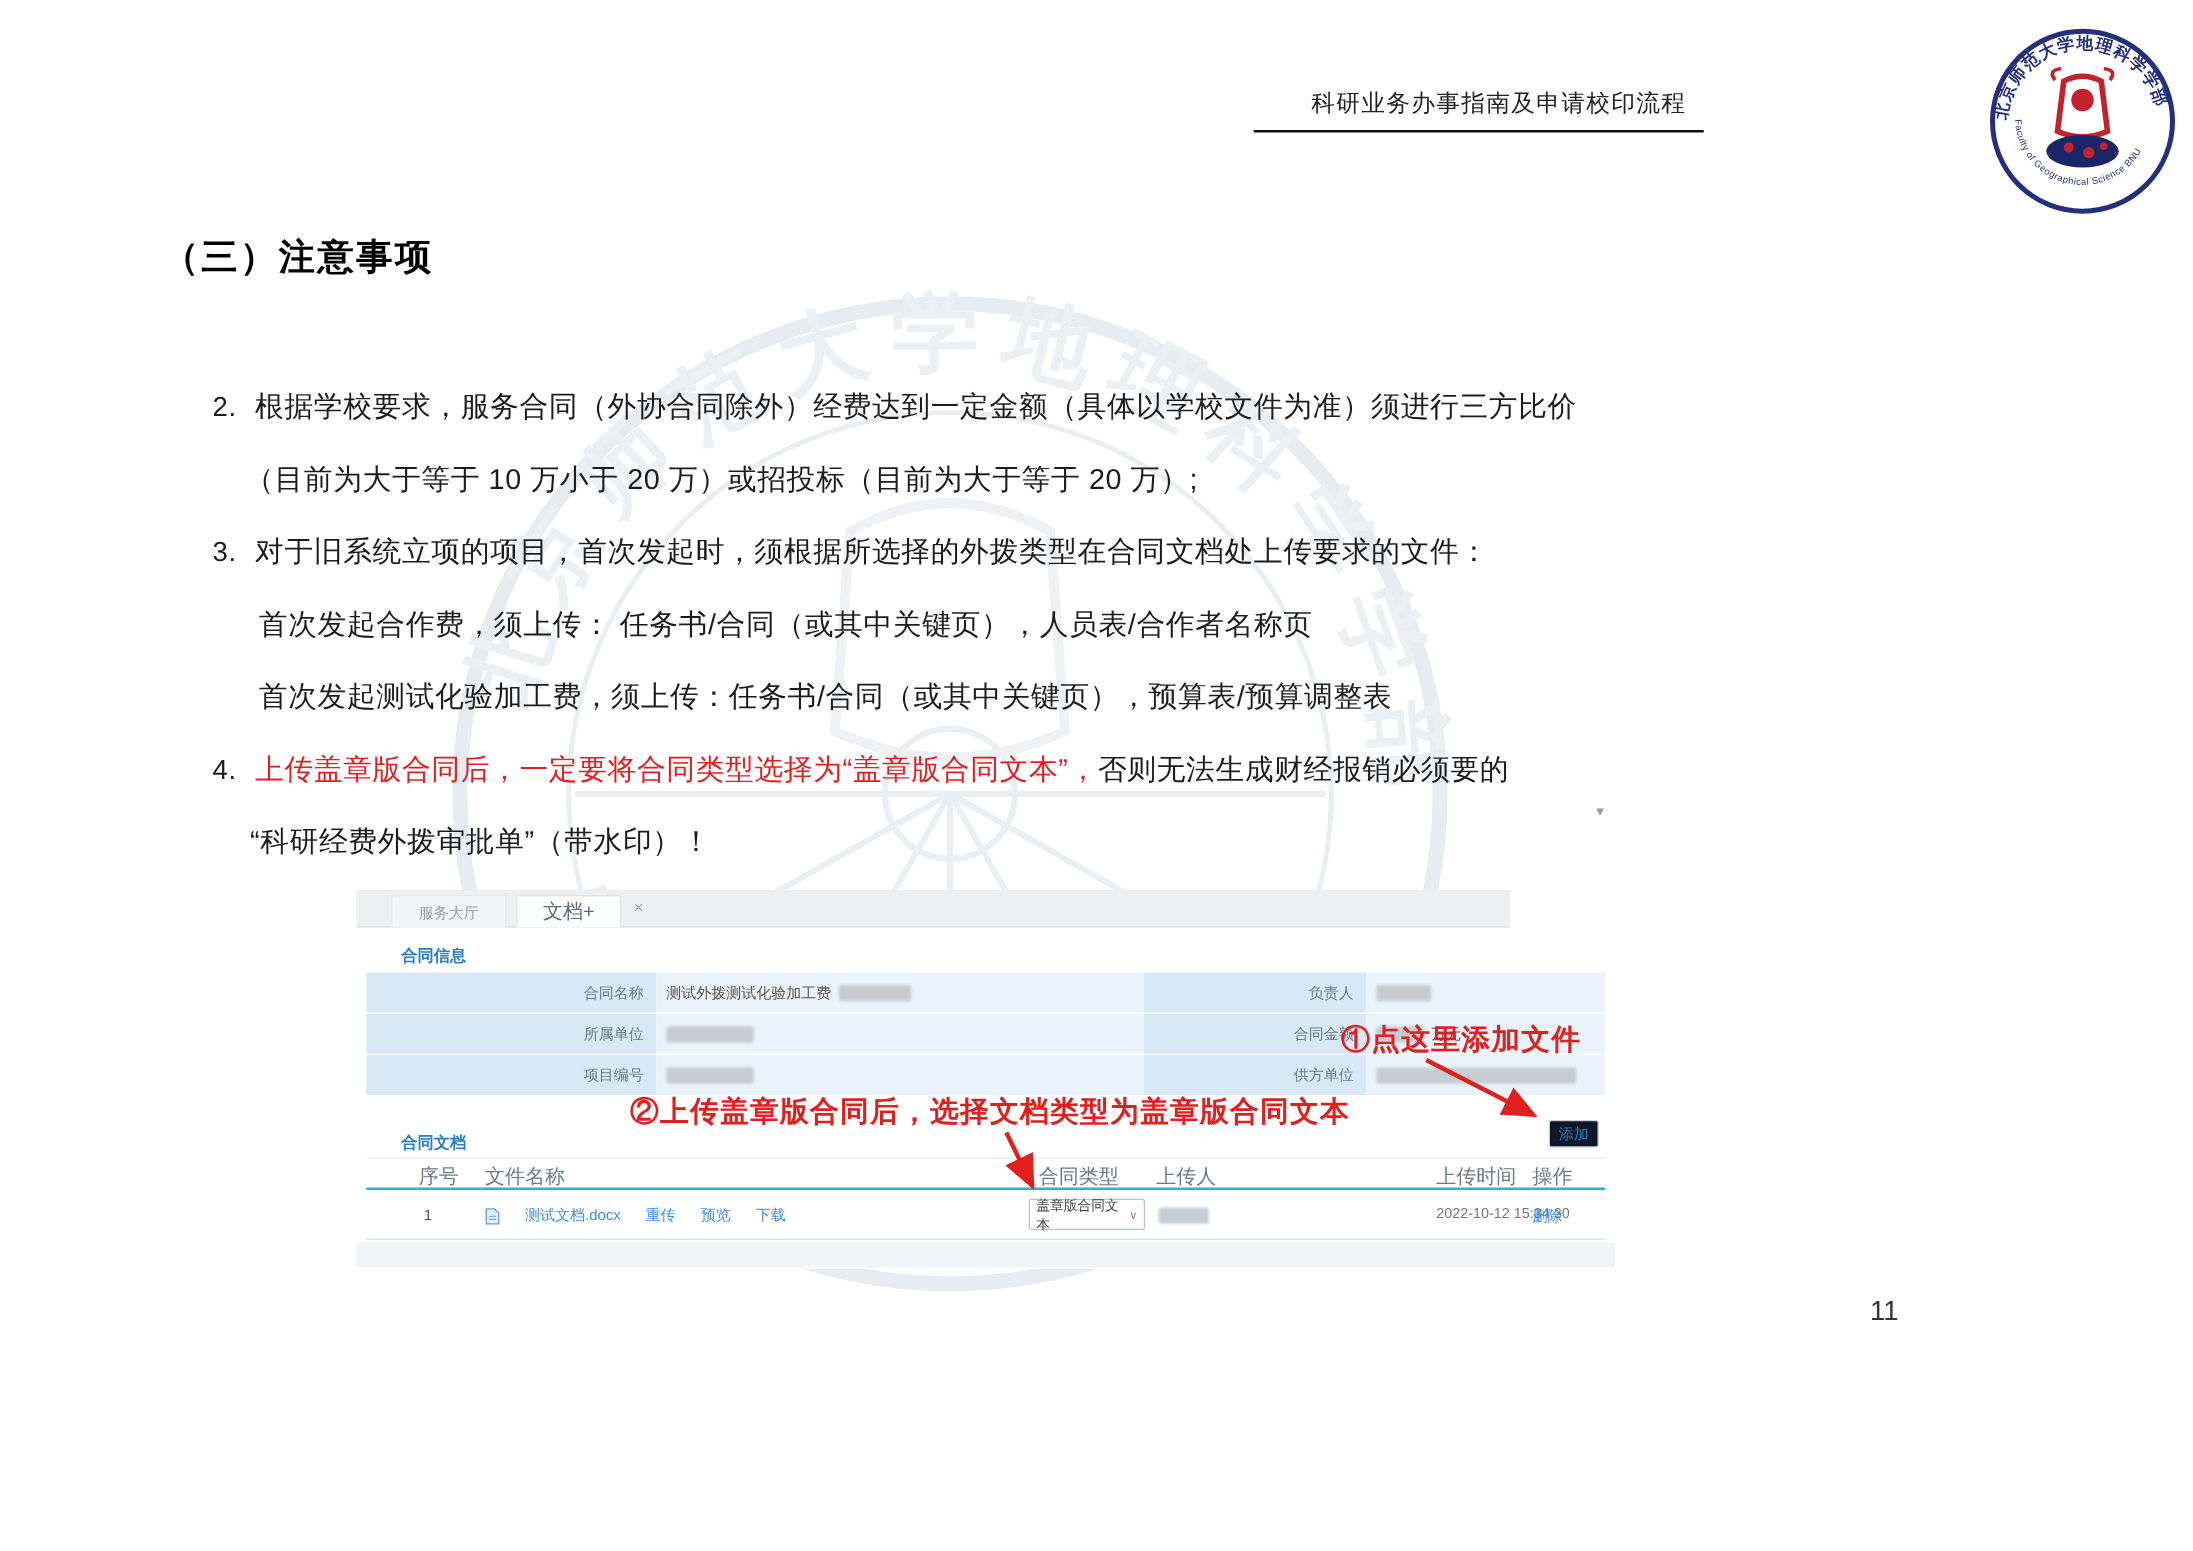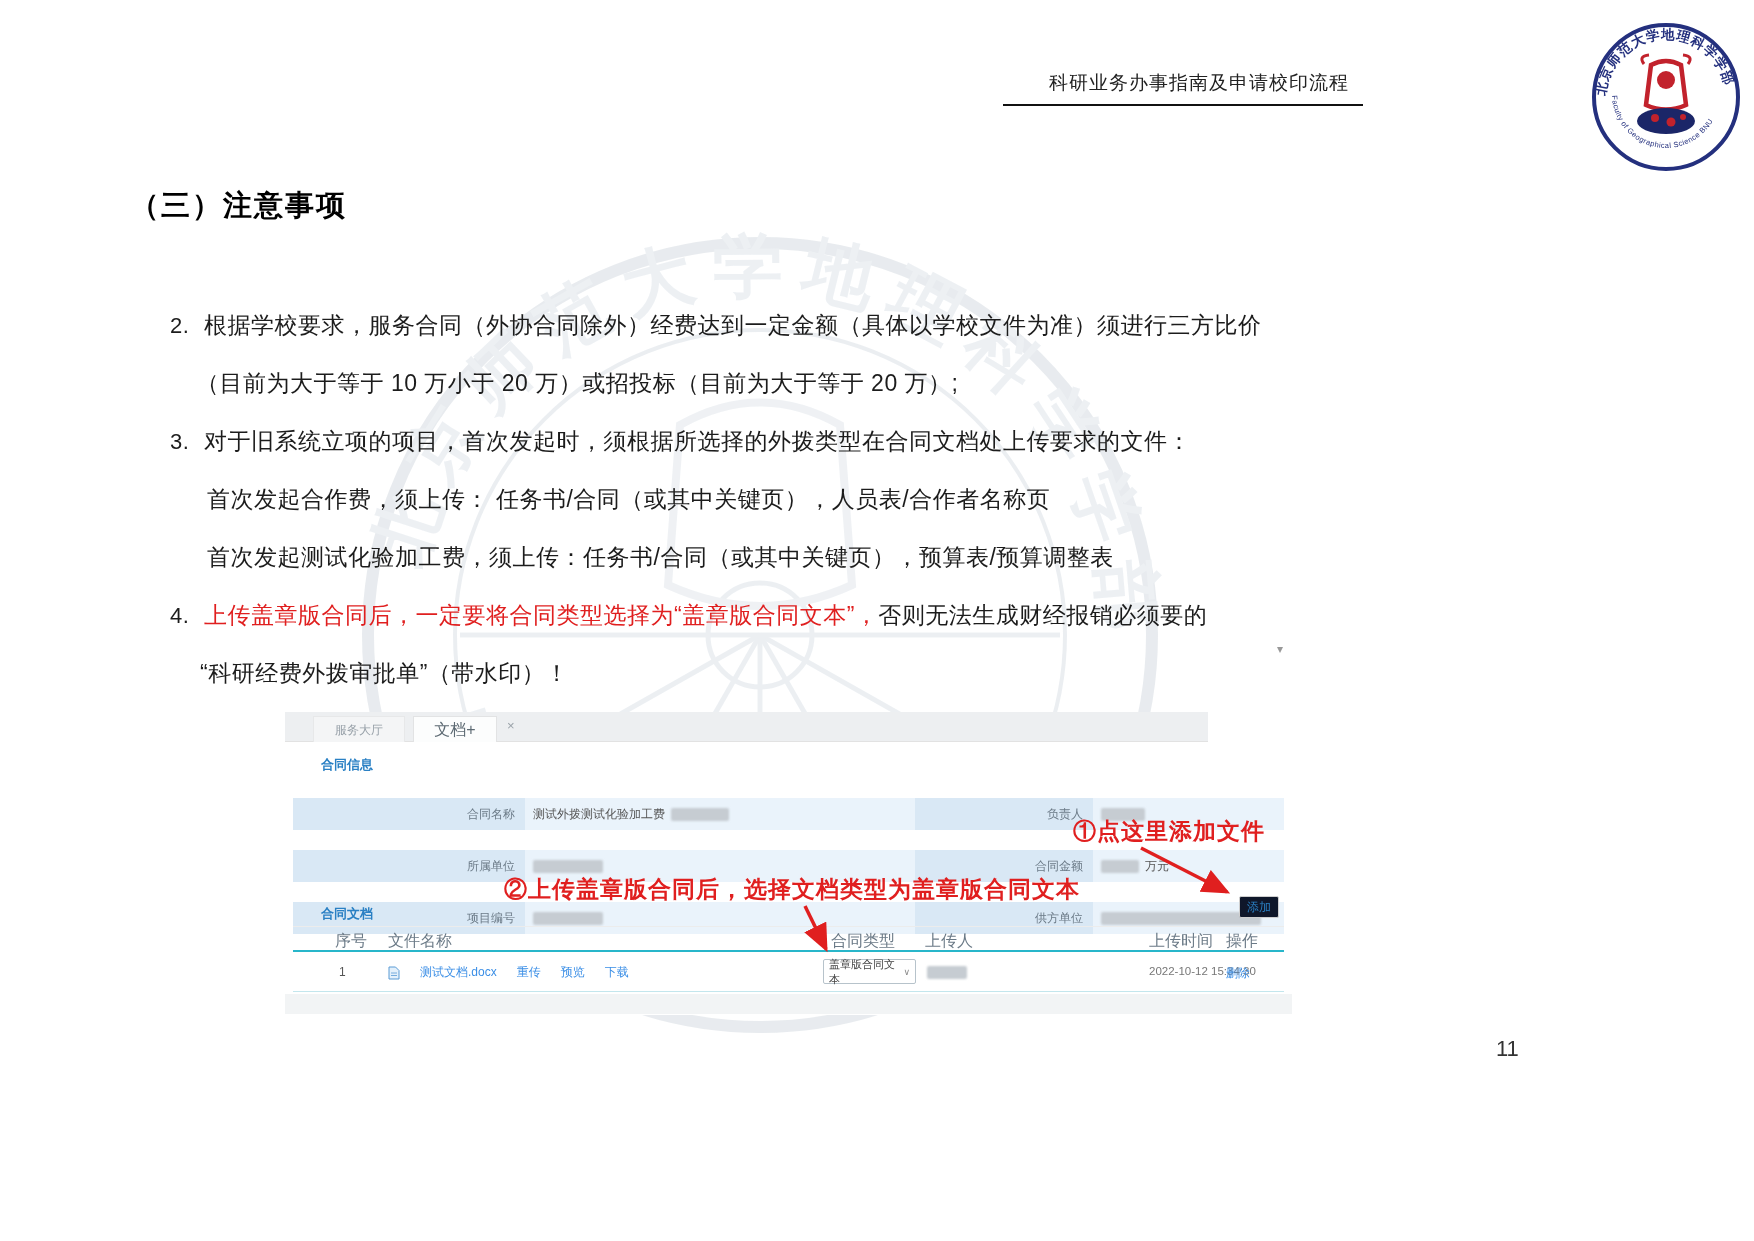--- a/index.html
+++ b/index.html
@@ -31,21 +31,21 @@
           background:#f4f5f6; color:#97a0a8; font-size:12px; border:1px solid #e7e8e9; border-bottom:none; }
   .tab2 { position:absolute; left:128px; top:4px; width:84px; height:26px; line-height:26px; text-align:center;
           background:#fcfdfd; color:#5d6a73; font-size:16px; border:1px solid #e2e3e4; border-bottom:none; }
   .tab-close { position:absolute; left:222px; top:6px; color:#9aa2a9; font-size:13px; cursor:default; }
 
   .info-title, .docs-title { position:absolute; left:8px; color:#2a80c4; font-size:13px; font-weight:bold;margin-left:28px; }
   .info-title { top:44px; }
   .docs-title { top:193px; }
 
   .form { position:absolute; left:8px; top:66px; width:991px; }
-  .frow { display:grid; grid-template-columns:232px 390px 178px 191px; height:32px; margin-bottom:1px;margin-top:20px; }
+  .frow { display:grid; grid-template-columns:232px 390px 178px 191px; height:32px; margin-bottom:1px; }
   .flabel { background:#d9e8f5; color:#6b7a87; font-size:12px; text-align:right; padding-right:10px;
             display:flex; align-items:center; justify-content:flex-end; }
   .fvalue { background:#eaf3fb; color:#555; font-size:12px; display:flex; align-items:center; gap:6px; padding-left:8px; }
   .blur { display:inline-block; height:13px; background:#c6ccd2; border-radius:2px; filter:blur(1.2px); }
 
   .annot { position:absolute; color:#e01f1f; font-weight:bold; font-size:23px; white-space:nowrap; letter-spacing:1px; z-index:5; }
   .annot1 { left:788px; top:104px; }
   .annot2 { left:219px; top:162px; }
 
   .add-btn { position:absolute; left:954px; top:184px; width:40px; height:22px; background:#0f172a; border:1px solid #cfcfcf;

